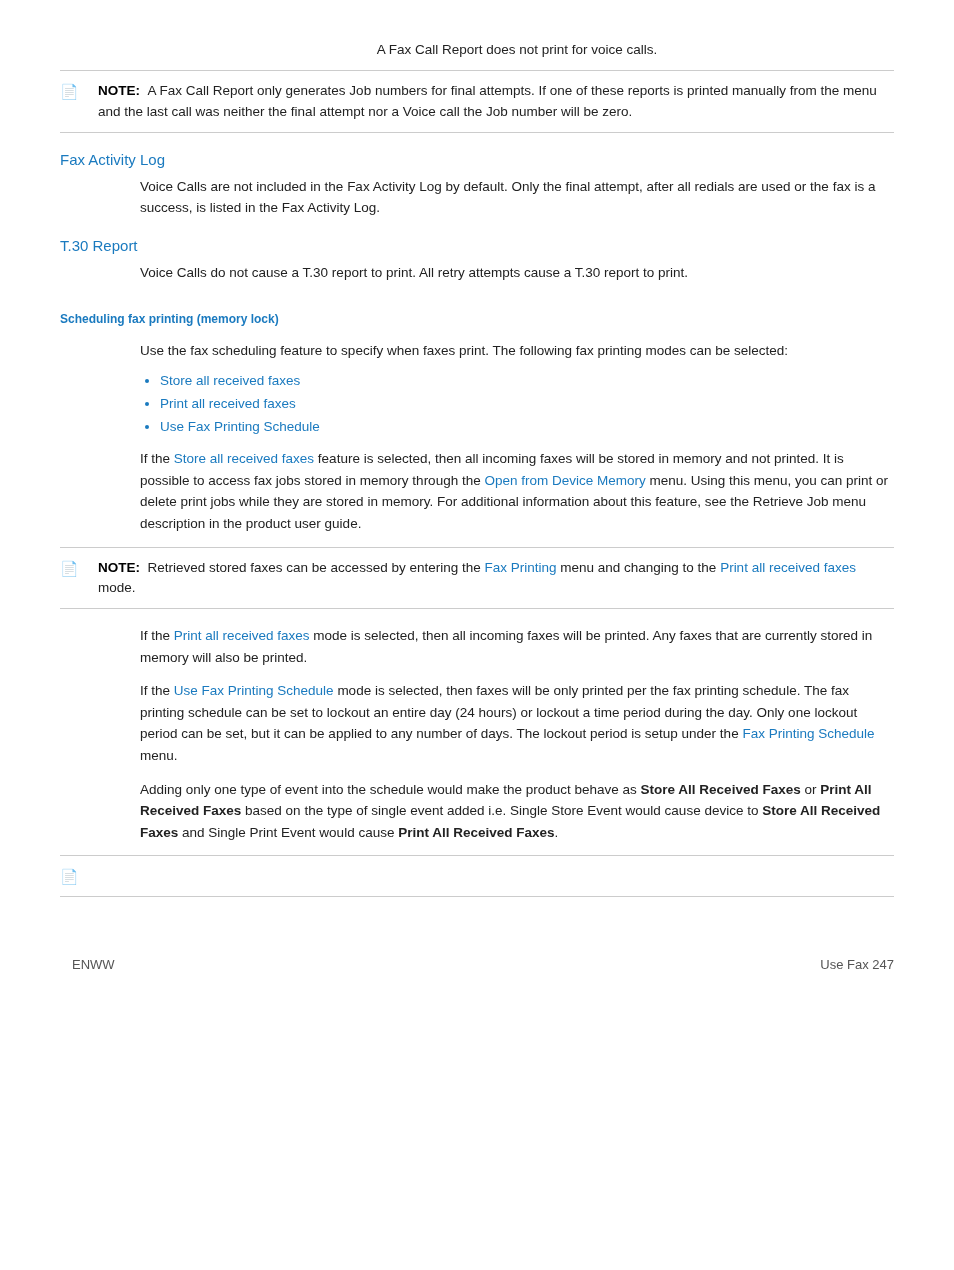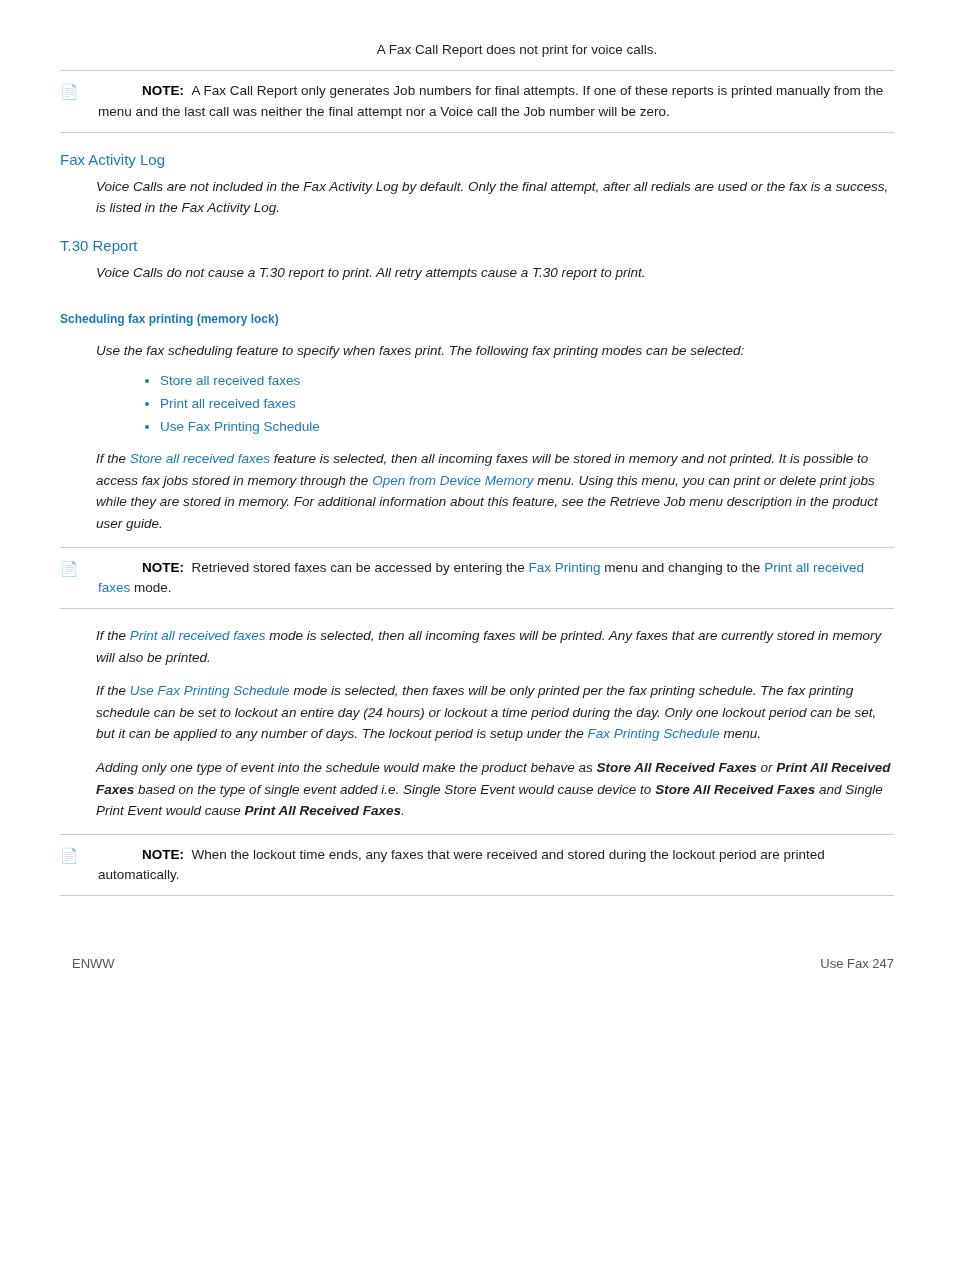--- a/index.html
+++ b/index.html
@@ -37,45 +37,43 @@
       margin-top: 2px;
       min-width: 28px;
     }
     .note-content {
       line-height: 1.5;
       font-size: 13.5px;
     }
     .note-content strong {
       color: #000;
       font-weight: bold;
-      margin-left: 44px;
     }
     .note-content a, .link {
       color: #1a7abf;
       text-decoration: none;
     }
     .section-heading-small {
       color: #1a7abf;
       font-size: 15px;
       font-weight: normal;
       margin-bottom: 8px;
       margin-top: 18px;
     }
     .section-heading-large {
       color: #1a7abf;
       font-size: 12px;
       font-weight: bold;
       margin-bottom: 14px;
       margin-top: 28px;
     }
     .body-text {
-      margin-left: 36px;
+      margin-left: 80px;
       margin-bottom: 12px;
       line-height: 1.6;
-      font-style: italic;
     }
     .bullet-list {
       margin-left: 100px;
       margin-bottom: 14px;
     }
     .bullet-list li {
       list-style: disc;
       color: #1a7abf;
       margin-bottom: 8px;
       font-size: 13.5px;
@@ -155,24 +153,20 @@
   <p class="body-text">
     <span>If the </span><a href="#" class="link">Use Fax Printing Schedule</a><span> mode is selected, then faxes will be only printed per the fax printing schedule. The fax printing schedule can be set to lockout an entire day (24 hours) or lockout a time period during the day. Only one lockout period can be set, but it can be applied to any number of days. The lockout period is setup under the </span><a href="#" class="link">Fax Printing Schedule</a><span> menu.</span>
   </p>
 
   <p class="body-text">
     <span>Adding only one type of event into the schedule would make the product behave as </span><strong>Store All Received Faxes</strong><span> or </span><strong>Print All Received Faxes</strong><span> based on the type of single event added i.e. Single Store Event would cause device to </span><strong>Store All Received Faxes</strong><span> and Single Print Event would cause </span><strong>Print All Received Faxes</strong><span>.</span>
   </p>
 
   <div class="note-box">
     <div class="note-icon">📄</div>
-    <div class="note-content">
-      <strong>NOTE:</strong>
-      &nbsp;<span>When the lockout time ends, any faxes that were received and stored during the lockout period are printed automatically.</span>
-    </div>
   </div>
 
   <div class="footer">
     <span>ENWW</span>
     <span>Use Fax     247</span>
   </div>
 
 </div>
 
 </body></html>

